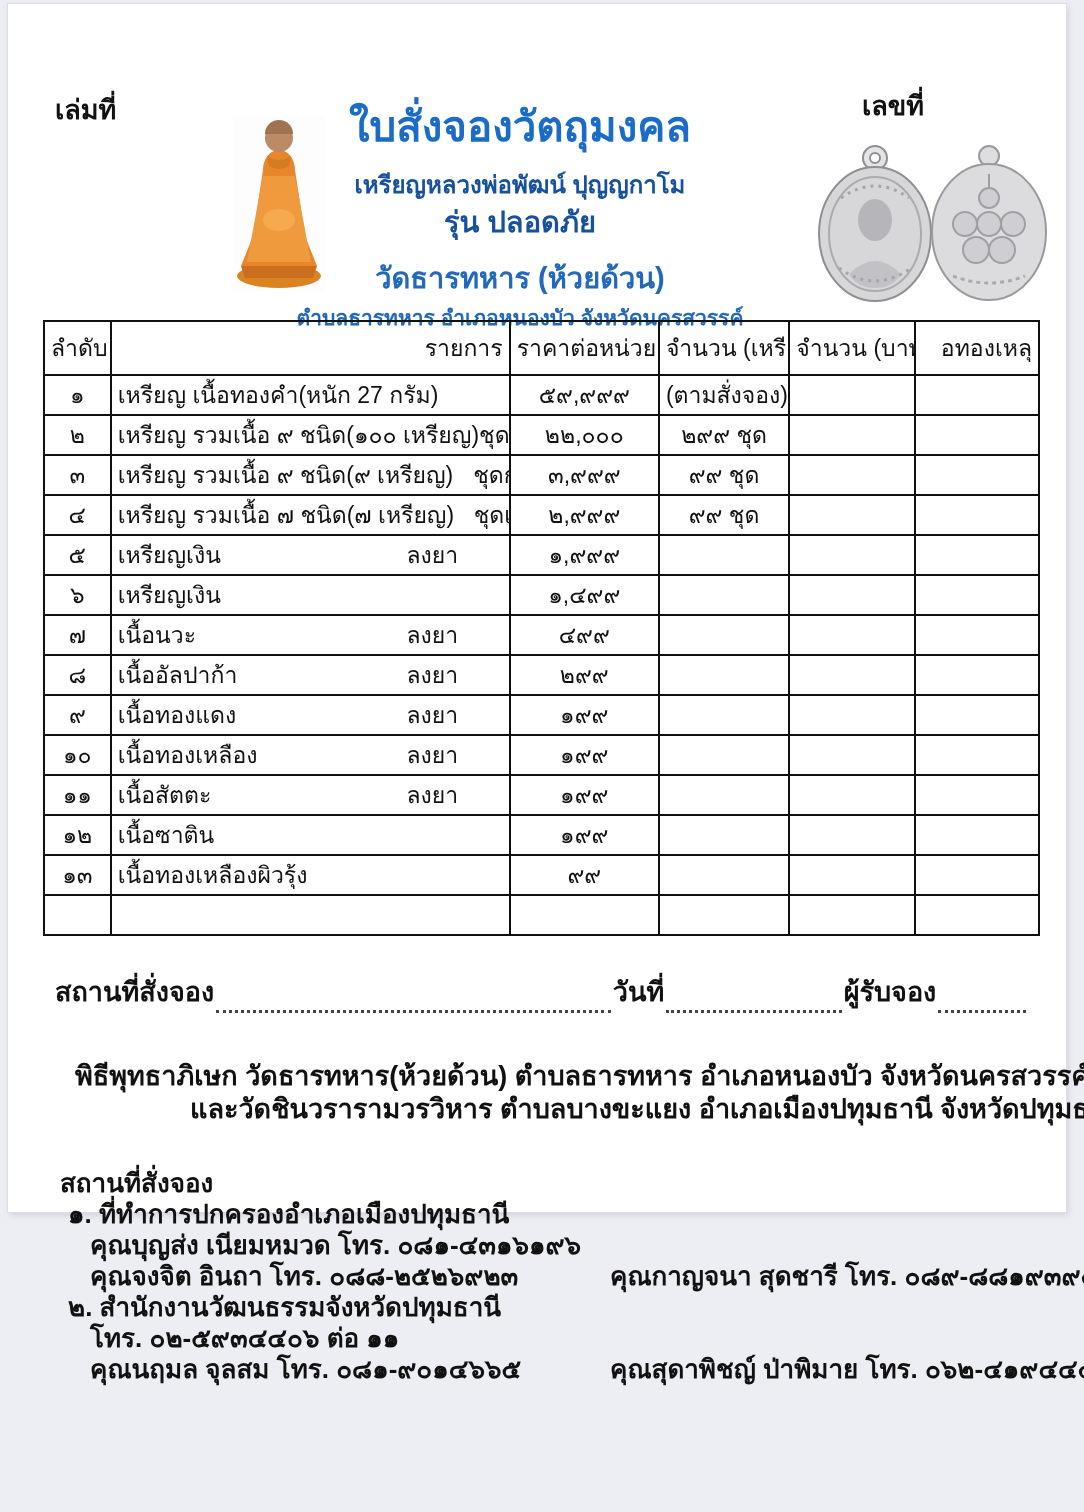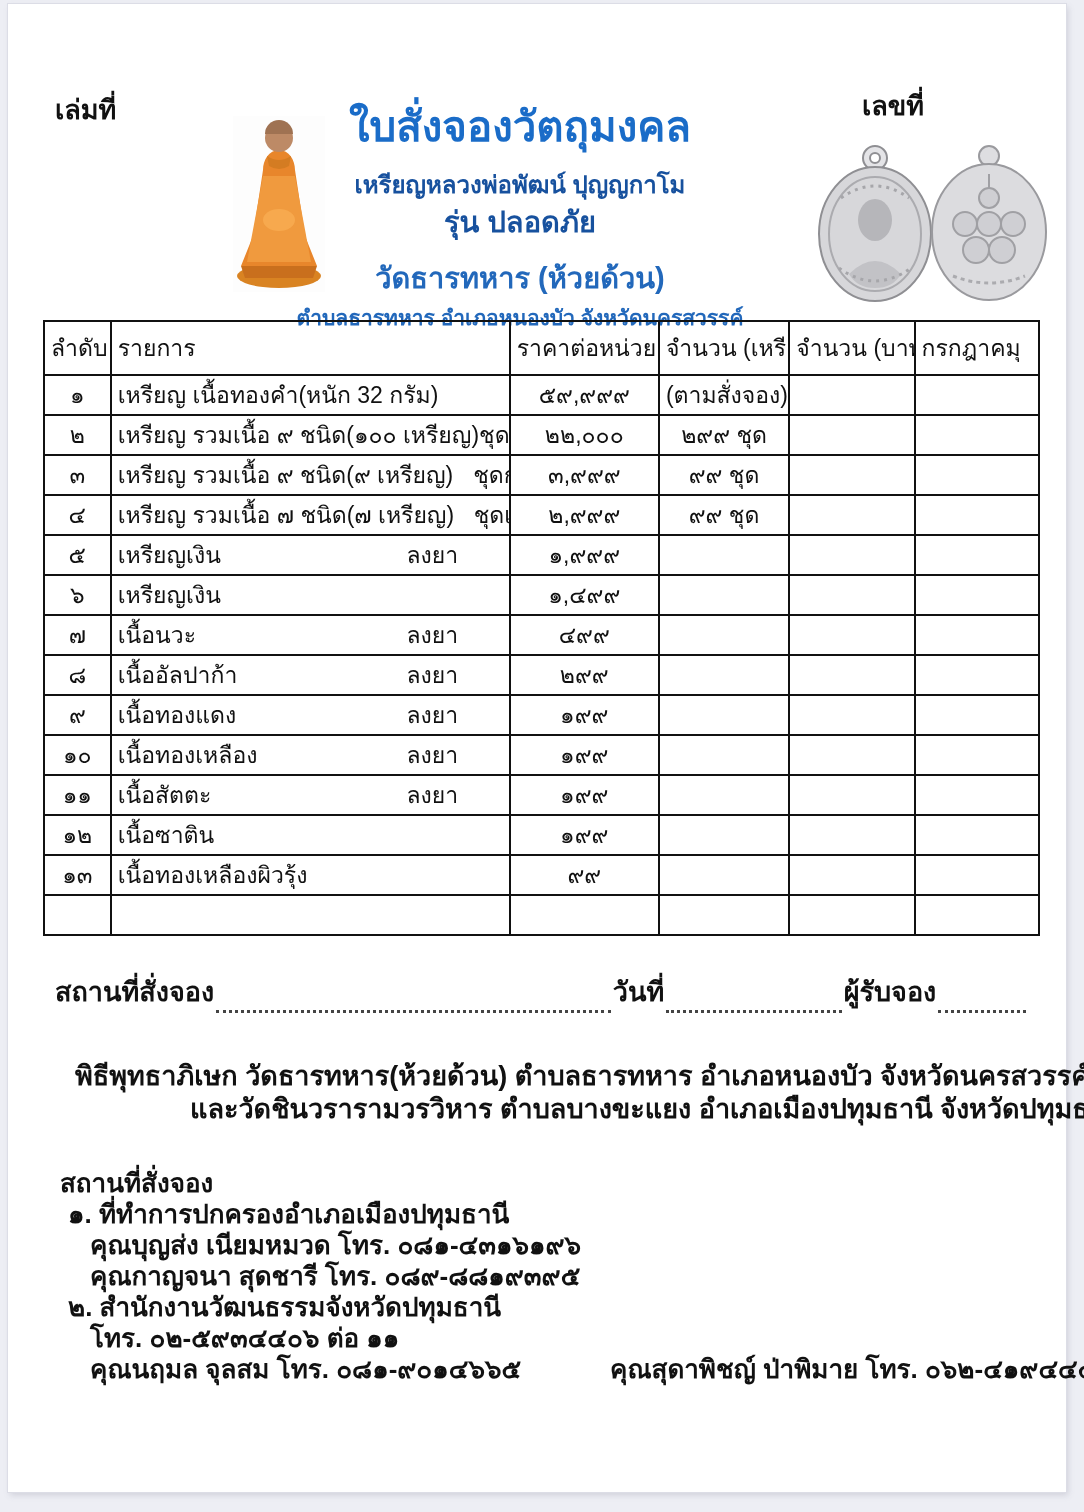--- a/index.html
+++ b/index.html
@@ -3,21 +3,21 @@
 <meta charset="utf-8">
 <style>
   html,body{margin:0;padding:0;}
   body{
     width:1084px;height:1512px;overflow:hidden;position:relative;
     background:#edeef4;
     font-family:"Liberation Sans", sans-serif;
     color:#111;
   }
   .paper{
-    position:absolute;left:8px;top:4px;width:1058px;height:1488px;
+    position:absolute;left:8px;top:4px;width:1058px;height:1208px;
     background:#ffffff;box-shadow:0 0 0 1px #dcdde6, 2px 3px 6px rgba(120,120,140,.25);
   }
   
   .corner-label{position:absolute;font-size:27px;font-weight:600;}
   .book-no{left:47px;top:84px;}
   .doc-no{left:854px;top:80px;}
   .header-center{position:absolute;left:162px;top:100px;width:700px;text-align:center;white-space:nowrap;}
   .title{font-size:42px;font-weight:bold;color:var(--title-blue,#1a6cc8);line-height:46px;margin-bottom:18px;}
   .subtitle{font-size:24px;font-weight:bold;color:var(--subtitle-blue,#17519e);line-height:34px;margin-bottom:4px;}
   .edition{font-size:29px;font-weight:bold;color:var(--subtitle-blue,#17519e);line-height:32px;margin-bottom:24px;}
@@ -27,21 +27,21 @@
   .medallions{position:absolute;left:805px;top:130px;}
   
   .order-table{
     position:absolute;left:35px;top:316px;width:997px;
     border-collapse:collapse;table-layout:fixed;
   }
   .order-table th,.order-table td{
     border:2px solid #111;font-size:23px;font-weight:normal;
     padding:0 6px;overflow:hidden;white-space:nowrap;
   }
-  .order-table th{height:52px;text-align:left;}
+  .order-table th{height:52px;text-align:right;}
   .order-table td{height:38px;}
   td.c-no,td.c-price,td.c-qty{text-align:center;}
   td.c-item{text-align:left;}
   .item-flex{display:flex;width:100%;}
   .item-flex .i-name{flex:0 0 42%;}
   .item-flex .i-spec{flex:0 0 33%;}
   .item-flex .i-var{flex:0 0 25%;}
   
   .sig-line{
     position:absolute;left:47px;right:38px;top:966px;
@@ -128,30 +128,30 @@
         <col style="width:12.6%">
         <col style="width:12.5%">
     </colgroup>
     <thead>
       <tr>
         <th>ลำดับ</th>
         <th>รายการ</th>
         <th>ราคาต่อหน่วย</th>
         <th>จำนวน (เหรียญ)</th>
         <th>จำนวน (บาท)</th>
-        <th>กรกฎาคมุ</th>
+        <th>อทองเหลุ</th>
       </tr>
     </thead>
     <tbody id="rows">
         <tr>
           <td class="c-no">๑</td>
           <td class="c-item">
             <div class="item-flex">
               <span class="i-name">เหรียญ เนื้อทองคำ</span>
-              <span class="i-spec">(หนัก 32 กรัม)</span>
+              <span class="i-spec">(หนัก 27 กรัม)</span>
               <span class="i-var"></span>
             </div>
           </td>
           <td class="c-price">๕๙,๙๙๙</td>
           <td class="c-qty">(ตามสั่งจอง)</td>
           <td class="c-amount"></td>
           <td class="c-note"></td>
         </tr>
         <tr>
           <td class="c-no">๒</td>
@@ -352,20 +352,21 @@
     <div class="l2">และวัดชินวรารามวรวิหาร ตำบลบางขะแยง อำเภอเมืองปทุมธานี จังหวัดปทุมธานี</div>
   </div>
 
   <div class="booking" id="contact-lines">
       <div class="b-line ind0">สถานที่สั่งจอง</div>
       <div class="b-line ind1">๑. ที่ทำการปกครองอำเภอเมืองปทุมธานี</div>
       <div class="b-line ind2">
         <span>คุณบุญส่ง เนียมหมวด  โทร. ๐๘๑-๔๓๑๖๑๙๖</span>
       </div>
       <div class="b-line ind2">
+        <span class="b-left">คุณจงจิต อินถา   โทร. ๐๘๘-๒๕๒๖๙๒๓</span>
         <span>คุณกาญจนา สุดชารี   โทร. ๐๘๙-๘๘๑๙๓๙๕</span>
       </div>
       <div class="b-line ind1">๒. สำนักงานวัฒนธรรมจังหวัดปทุมธานี</div>
       <div class="b-line ind2">โทร. ๐๒-๕๙๓๔๔๐๖ ต่อ ๑๑</div>
       <div class="b-line ind2">
         <span class="b-left">คุณนฤมล จุลสม  โทร. ๐๘๑-๙๐๑๔๖๖๕</span>
         <span>คุณสุดาพิชญ์ ป่าพิมาย  โทร. ๐๖๒-๔๑๙๔๔๕๖๑</span>
       </div>
     </div>
 

